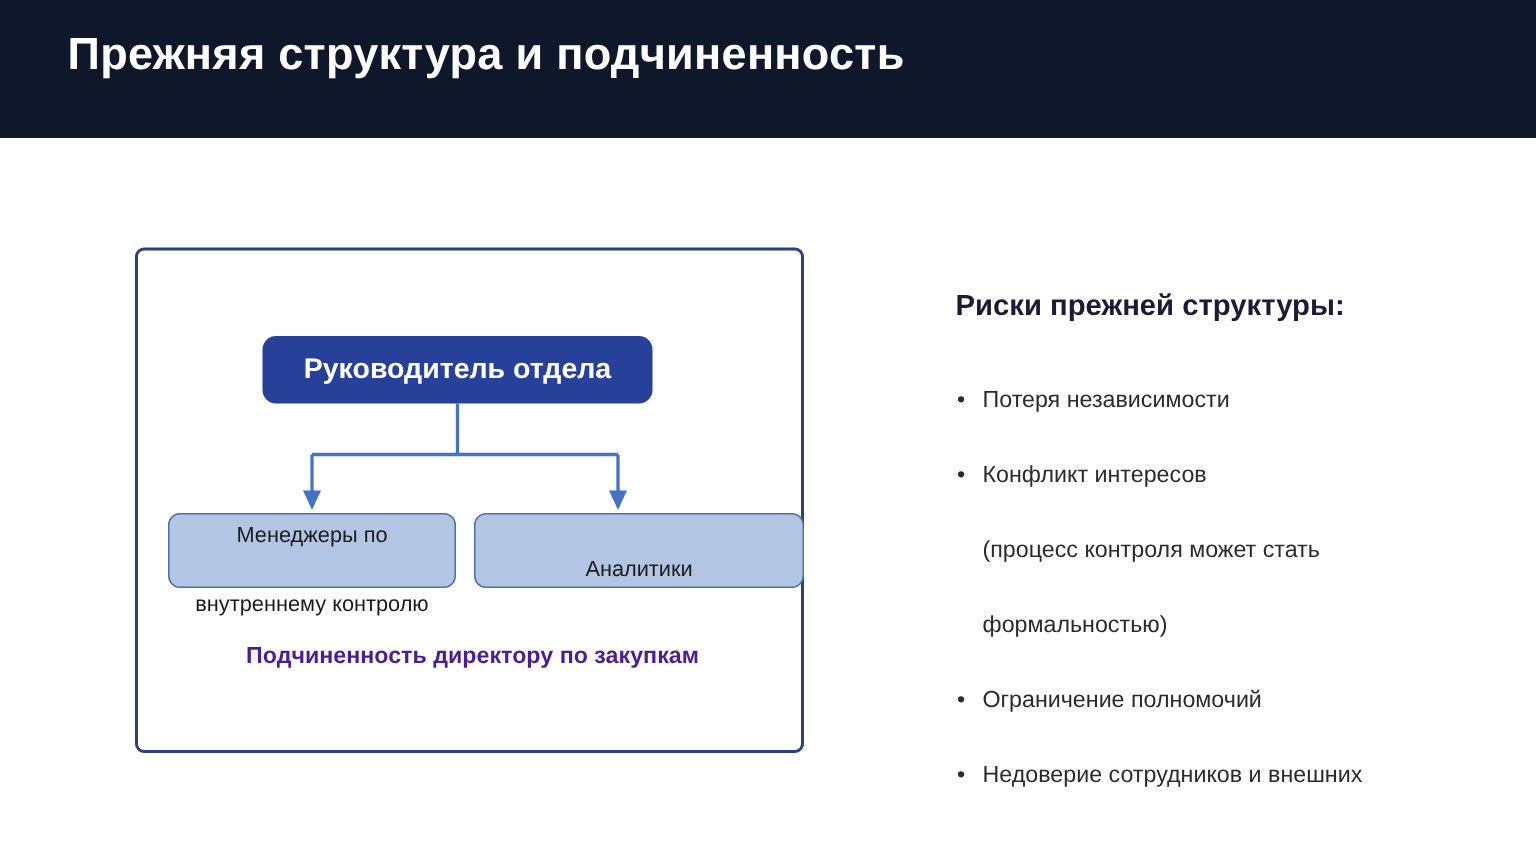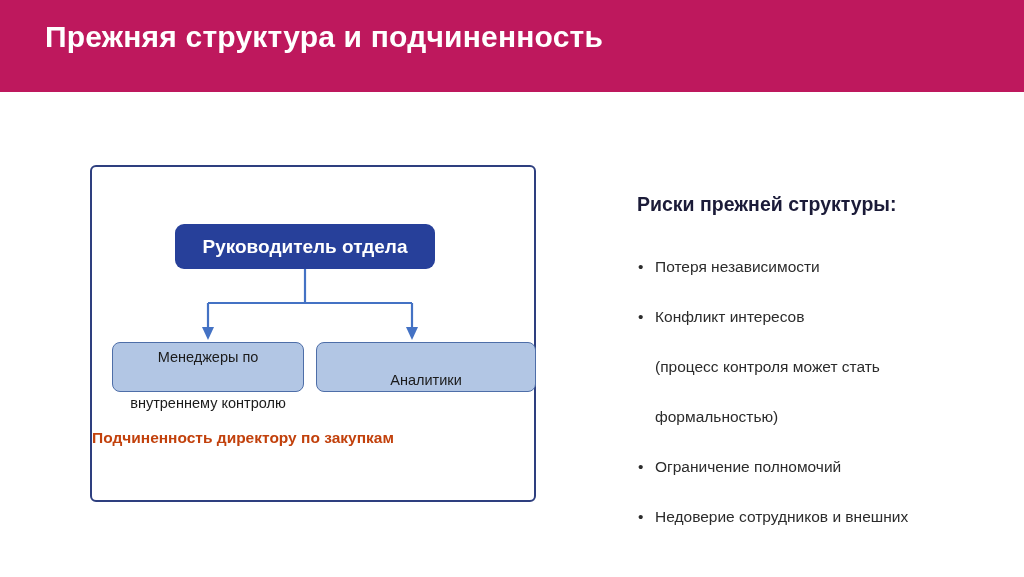--- a/index.html
+++ b/index.html
@@ -14,21 +14,21 @@
     background: #ffffff;
     position: relative;
   }
 
   
   .banner {
     position: absolute;
     left: 0; top: 0;
     width: 1024px;
     height: 92px;
-    background: #be185d;
+    background: #0f172a;
   }
   .banner-title {
     position: absolute;
     left: 45px;
     top: 20px;
     font-size: 30px;
     font-weight: bold;
     color: #FFFFFF;
     letter-spacing: 0.2px;
     white-space: nowrap;
@@ -92,23 +92,24 @@
     color: #1B1B1B;
     font-size: 14.5px;
     line-height: 1.22;
   }
 
   .diagram-caption {
     position: absolute;
     left: 0;
     top: 262px;
     width: 446px;
+    text-align: center;
     font-size: 15.5px;
     font-weight: bold;
-    color: #c2410c;
+    color: #4c1d95;
   }
 
   
   .risks {
     position: absolute;
     left: 637px;
     top: 193px;
     width: 360px;
   }
   .risks-heading {

